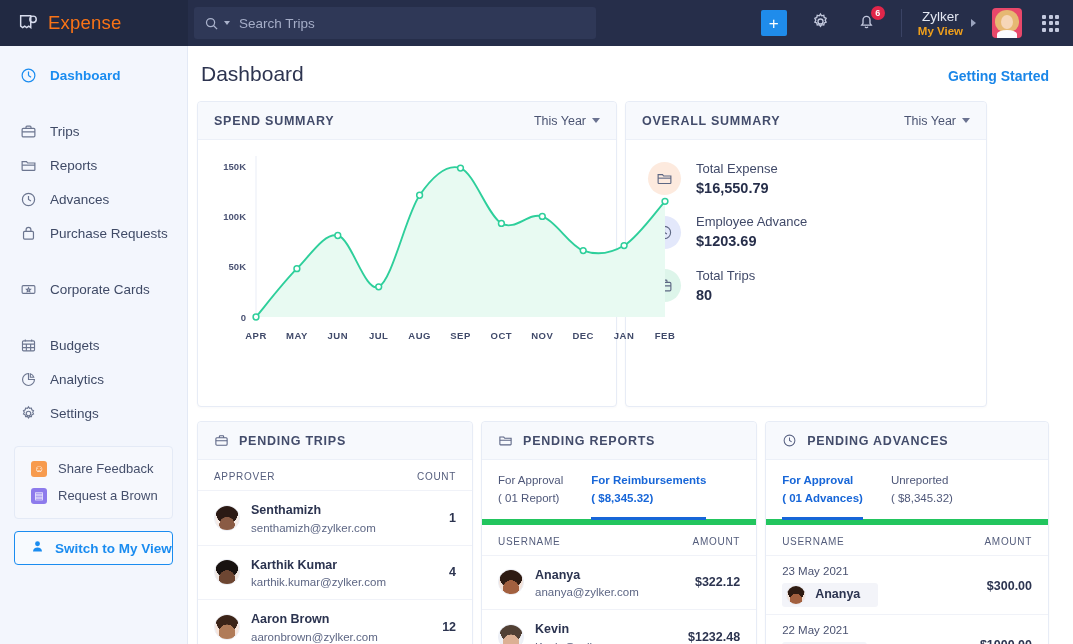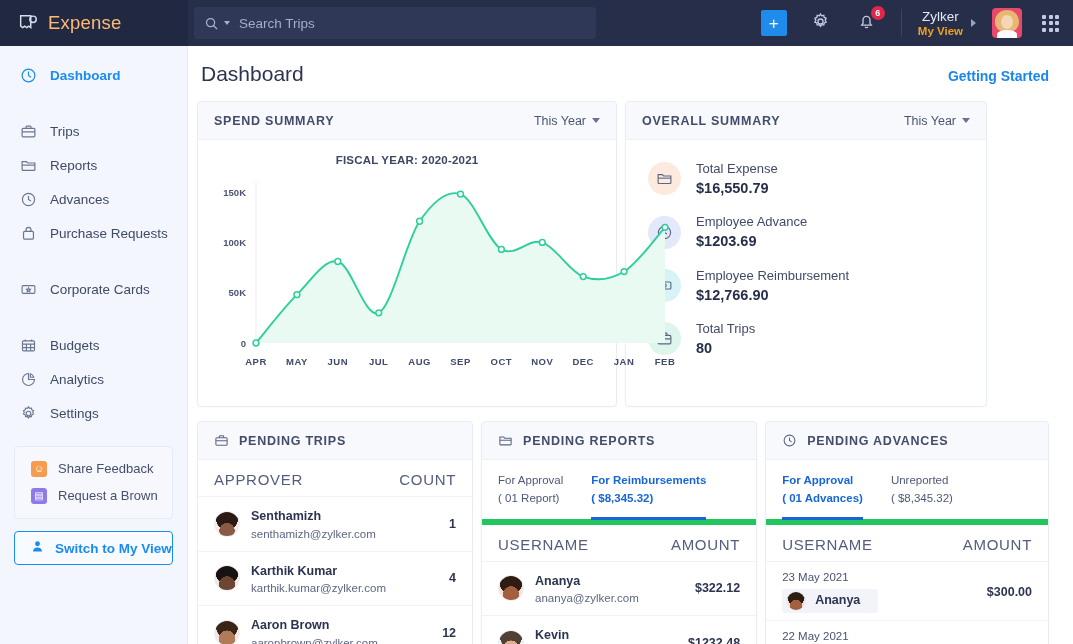--- a/index.html
+++ b/index.html
@@ -14,21 +14,21 @@
   
   .topbar {
     position: absolute; top: 0; left: 0; width: 1073px; height: 46px;
     background: #262e4a; display: flex; align-items: center;
   }
   .topbar-left {
     width: 188px; height: 46px; background: #212942;
     display: flex; align-items: center; padding-left: 17px; gap: 9px;
   }
   .logo-icon { width: 22px; height: 22px; color: #d7dced; flex: 0 0 auto; }
-  .logo-text { font-size: 18.5px; color: #fdba74; letter-spacing: .2px; }
+  .logo-text { font-size: 18.5px; color: #f97316; letter-spacing: .2px; }
 
   .search-wrap {
     margin-left: 6px; width: 402px; height: 32px; background: #2f3857;
     border-radius: 3px; display: flex; align-items: center; padding: 0 10px;
   }
   .search-icon { width: 15px; height: 15px; color: #aab2cb; flex: 0 0 auto; }
   .search-caret {
     width: 0; height: 0; margin-left: 5px; margin-right: 9px;
     border-left: 3.5px solid transparent; border-right: 3.5px solid transparent;
     border-top: 4px solid #aab2cb;
@@ -193,21 +193,21 @@
   .tab {
     padding: 12px 0 9px 0; margin-right: 28px; font-size: 11.5px;
     color: #4e5779; line-height: 1.55; border-bottom: 3px solid transparent;
     margin-bottom: -1px;
   }
   .tab.active { color: #1766d8; font-weight: bold; border-bottom-color: #1766d8; }
   .tab .l2 { display: block; }
 
   .thead {
     display: flex; justify-content: space-between; padding: 11px 16px 8px 16px;
-    font-size: 15px; letter-spacing: .7px; color: #545d7c; font-weight: normal;
+    font-size: 10px; letter-spacing: .7px; color: #545d7c; font-weight: normal;
   }
   .list-row {
     display: flex; align-items: center; justify-content: space-between;
     padding: 9px 16px; border-top: 1px solid #f0f2f8;
   }
   .person { display: flex; align-items: center; gap: 11px; }
   .pic {
     width: 26px; height: 26px; border-radius: 50%; flex: 0 0 auto;
     position: relative; overflow: hidden; border: 1px solid #eceff6;
   }
@@ -437,21 +437,20 @@
   <div class="row-top">
 
     <div class="card spend-card">
       <div class="card-head">
         <span class="card-title">SPEND SUMMARY</span>
         <span class="period">
           <span>This Year</span>
           <span class="caret-dn"></span>
         </span>
       </div>
-      <div class="fiscal">FISCAL YEAR: 2020-2021</div>
       <div class="chart-area">
         <svg class="chart-svg" id="spendChart" width="487" height="215">
             <text x="48" y="180.5" text-anchor="end" font-size="9.5" font-weight="bold" fill="#4b5374" font-family="&quot;Liberation Sans&quot;, sans-serif">0</text>
             <text x="48" y="130.1875" text-anchor="end" font-size="9.5" font-weight="bold" fill="#4b5374" font-family="&quot;Liberation Sans&quot;, sans-serif">50K</text>
             <text x="48" y="79.875" text-anchor="end" font-size="9.5" font-weight="bold" fill="#4b5374" font-family="&quot;Liberation Sans&quot;, sans-serif">100K</text>
             <text x="48" y="29.5625" text-anchor="end" font-size="9.5" font-weight="bold" fill="#4b5374" font-family="&quot;Liberation Sans&quot;, sans-serif">150K</text>
             <text x="58" y="199" text-anchor="middle" font-size="9.5" font-weight="bold" fill="#404a6a" letter-spacing=".5" font-family="&quot;Liberation Sans&quot;, sans-serif">APR</text>
             <text x="98.9" y="199" text-anchor="middle" font-size="9.5" font-weight="bold" fill="#404a6a" letter-spacing=".5" font-family="&quot;Liberation Sans&quot;, sans-serif">MAY</text>
             <text x="139.8" y="199" text-anchor="middle" font-size="9.5" font-weight="bold" fill="#404a6a" letter-spacing=".5" font-family="&quot;Liberation Sans&quot;, sans-serif">JUN</text>
             <text x="180.7" y="199" text-anchor="middle" font-size="9.5" font-weight="bold" fill="#404a6a" letter-spacing=".5" font-family="&quot;Liberation Sans&quot;, sans-serif">JUL</text>
@@ -509,32 +508,20 @@
               <circle cx="12" cy="12" r="8.6"></circle>
                 <path d="M12 7.2V12l3.4 2.2"></path>
             </svg>
           </span>
           <span>
             <span class="ov-label">Employee Advance</span>
             <span class="ov-value" style="display:block">$1203.69</span>
           </span>
         </div>
 
-        <div class="ov-item">
-          <span class="ov-bubble" style="background:#d8f3f6">
-            <svg width="17" height="17" viewBox="0 0 24 24" fill="none" stroke="currentColor" stroke-width="1.6">
-              <rect x="3" y="7" width="18" height="10" rx="1.4"></rect>
-                <circle cx="12" cy="12" r="2.4"></circle>
-            </svg>
-          </span>
-          <span>
-            <span class="ov-label">Employee Reimbursement</span>
-            <span class="ov-value" style="display:block">$12,766.90</span>
-          </span>
-        </div>
 
         <div class="ov-item">
           <span class="ov-bubble" style="background:#ddf5ea">
             <svg width="17" height="17" viewBox="0 0 24 24" fill="none" stroke="currentColor" stroke-width="1.6">
               <rect x="3" y="7.5" width="18" height="12" rx="1.6"></rect>
               <path d="M8.5 7.5V5.8c0-.8.6-1.3 1.3-1.3h4.4c.7 0 1.3.5 1.3 1.3v1.7M3 12.5h18"></path>
             </svg>
           </span>
           <span>
             <span class="ov-label">Total Trips</span>

